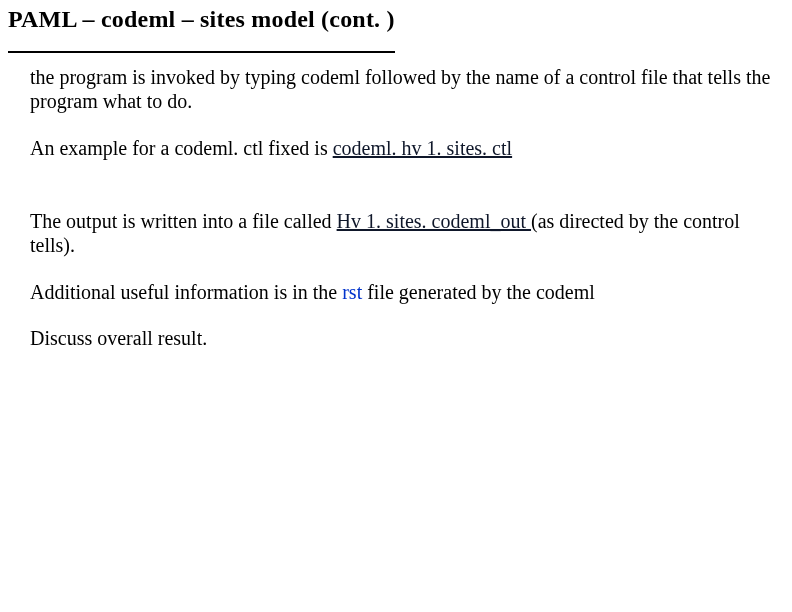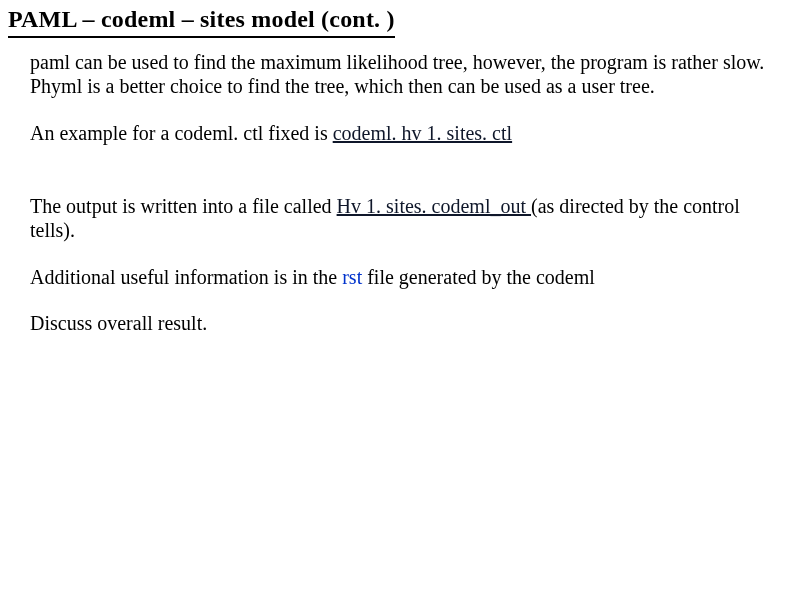--- a/index.html
+++ b/index.html
@@ -13,21 +13,21 @@
   }
   .slide {
     padding: 6px 8px 8px 8px;
     box-sizing: border-box;
   }
   .title {
     font-size: 24px;
     font-weight: bold;
     border-bottom: 2px solid #000;
     display: inline-block;
-    padding-bottom: 3px;
+    padding-bottom: 18px;
     margin-bottom: 12px;
     letter-spacing: 0.2px;
   }
   .body {
     padding-left: 22px;
     font-size: 20px;
     line-height: 1.22;
   }
   .para {
     margin: 0 0 22px 0;
@@ -44,22 +44,22 @@
   }
 </style>
 </head>
 <body>
 
 <div class="slide">
   <div class="title">PAML – codeml – sites model (cont. )</div>
 
   <div class="body">
 
+    <div class="para">the program is invoked by typing codeml followed by the name of a control file that tells the program what to do.</div>
 
-    <div class="para">paml can be used to find the maximum likelihood tree, however, the program is rather slow.  Phyml  is a better choice to find the tree, which then can be used as a user tree.</div>
 
     <div class="para">
       <span>An example for a codeml. ctl fixed is </span><span class="link">codeml. hv 1. sites. ctl</span><br>
       <br>
       <br>
       <span>The output is written into a file called </span><span class="link">Hv 1. sites. codeml_out </span><span>(as directed by the control tells).</span>
     </div>
 
 
     <div class="para">

